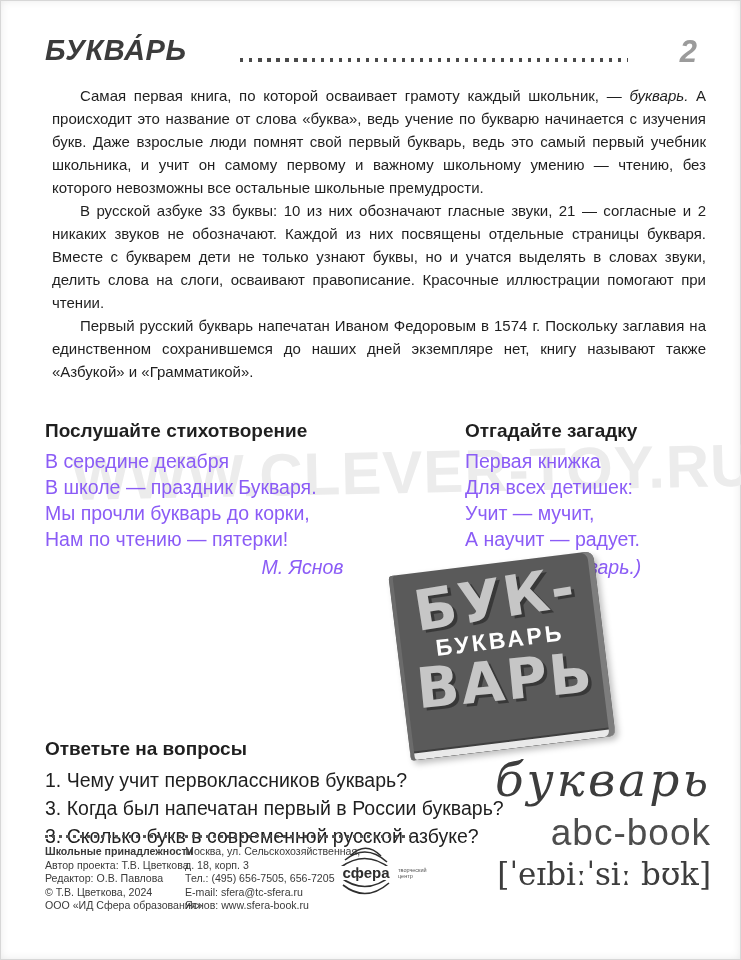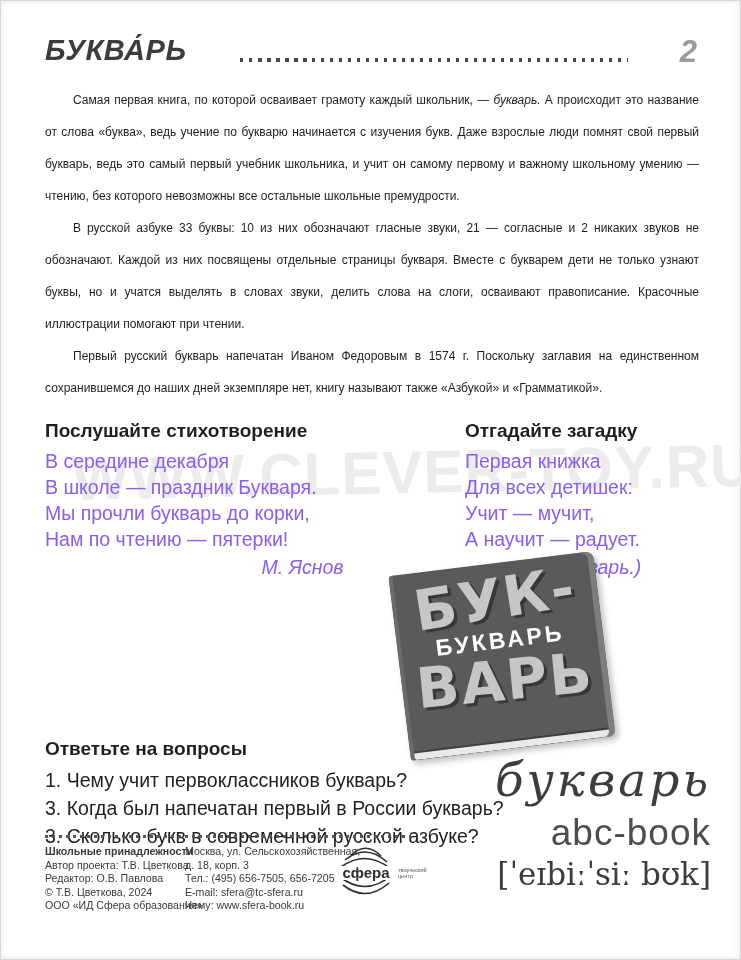--- a/index.html
+++ b/index.html
@@ -33,22 +33,22 @@
   .leader{
     flex:1;height:4px;margin:0 8px 5px 10px;
     background:repeating-linear-gradient(90deg,#4a4a4a 0 3.5px,transparent 3.5px 9px);
   }
   .page-num{
     font-size:31px;font-weight:bold;font-style:italic;
     color:#9b9b9b;line-height:1;margin-bottom:0px;
   }
   
   .article{
-    position:absolute;left:45px;top:84px;width:654px;
-    font-size:12px;line-height:32px;text-align:justify;
+    position:absolute;left:52px;top:84px;width:654px;
+    font-size:15px;line-height:23px;text-align:justify;
     color:#1f1f1f;
   }
   .article p{margin:0;text-indent:28px;}
   
   .twocol-head{
     font-size:19px;font-weight:bold;color:#1f1f1f;
     margin:0 0 6px 0;
   }
   .poem{position:absolute;left:45px;top:420px;width:340px;}
   .riddle{position:absolute;left:418px;top:420px;width:280px;margin-left:47px;}
@@ -170,21 +170,21 @@
         <div>Автор проекта: Т.В. Цветкова</div>
         <div>Редактор: О.В. Павлова</div>
         <div>© Т.В. Цветкова, 2024</div>
         <div>ООО «ИД Сфера образования»</div>
       </div>
       <div class="f-col f-address">
         <div>Москва, ул. Сельскохозяйственная,</div>
         <div>д. 18, корп. 3</div>
         <div>Тел.: (495) 656-7505, 656-7205</div>
         <div>E-mail: sfera@tc-sfera.ru</div>
-        <div>Чему: www.sfera-book.ru</div>
+        <div>Яснов: www.sfera-book.ru</div>
       </div>
       <div class="f-col f-logo">
         <svg width="58" height="52" viewBox="0 0 58 52">
           <g fill="none" stroke="#2e2e2e" stroke-width="1.6">
             <path d="M6 38 Q 29 56 52 36"></path>
             <path d="M3 30 Q 29 50 55 28"></path>
             <path d="M4 20 Q 29 2 54 22"></path>
             <path d="M8 13 Q 29 -4 50 15"></path>
             <path d="M14 8 Q 29 -6 44 9"></path>
           </g>

